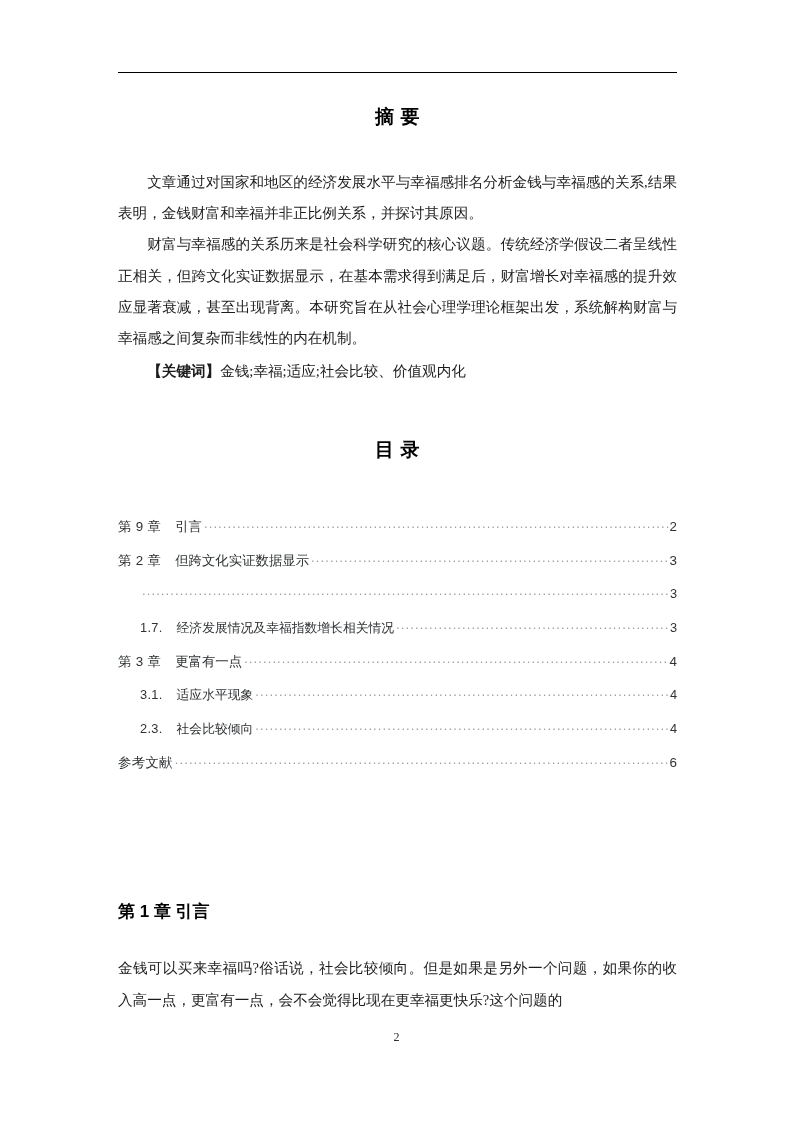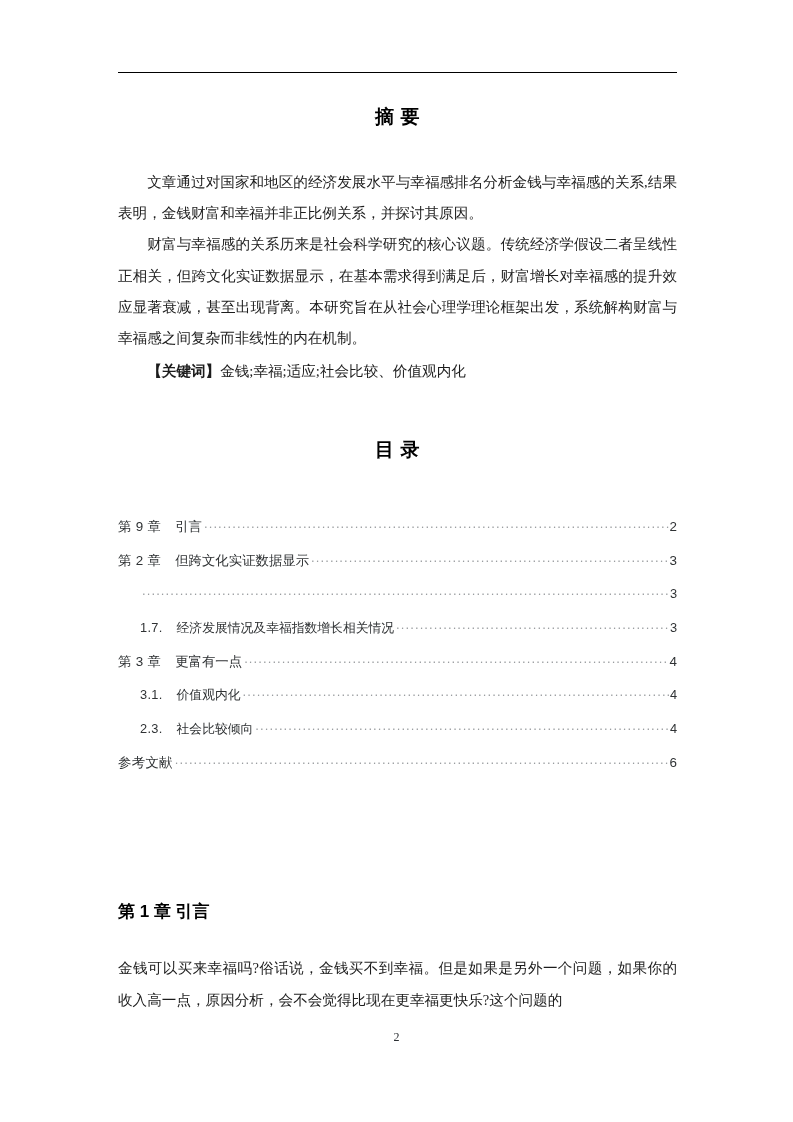--- a/index.html
+++ b/index.html
@@ -199,21 +199,21 @@
         <span class="toc-page">3</span>
       </div>
 
       <div class="toc-entry level-1">
         <span class="toc-label"><span class="toc-num-prefix">第 3 章</span><span class="toc-gap"></span><span>更富有一点</span></span>
         <span class="toc-leader"></span>
         <span class="toc-page">4</span>
       </div>
 
       <div class="toc-entry level-2">
-        <span class="toc-label"><span class="toc-num-prefix">3.1.</span><span class="toc-gap"></span><span>价值观内化</span></span>
+        <span class="toc-label"><span class="toc-num-prefix">3.1.</span><span class="toc-gap"></span><span>适应水平现象</span></span>
         <span class="toc-leader"></span>
         <span class="toc-page">4</span>
       </div>
 
       <div class="toc-entry level-2">
         <span class="toc-label"><span class="toc-num-prefix">2.3.</span><span class="toc-gap"></span><span>社会比较倾向</span></span>
         <span class="toc-leader"></span>
         <span class="toc-page">4</span>
       </div>
 
@@ -222,21 +222,21 @@
         <span class="toc-label"><span class="toc-num-prefix">参考文献</span></span>
         <span class="toc-leader"></span>
         <span class="toc-page">6</span>
       </div>
 
     </div>
 
     <div class="chapter-block">
       <h2 class="chapter-heading">第 1 章    引言</h2>
       <div class="chapter-body">
-        <p class="para">金钱可以买来幸福吗?俗话说，金钱买不到幸福。但是如果是另外一个问题，如果你的收入高一点，原因分析，会不会觉得比现在更幸福更快乐?这个问题的</p>
+        <p class="para">金钱可以买来幸福吗?俗话说，社会比较倾向。但是如果是另外一个问题，如果你的收入高一点，更富有一点，会不会觉得比现在更幸福更快乐?这个问题的</p>
       </div>
     </div>
 
   </div>
 
   <div class="page-number">2</div>
 
 </div>
 
 </body></html>

